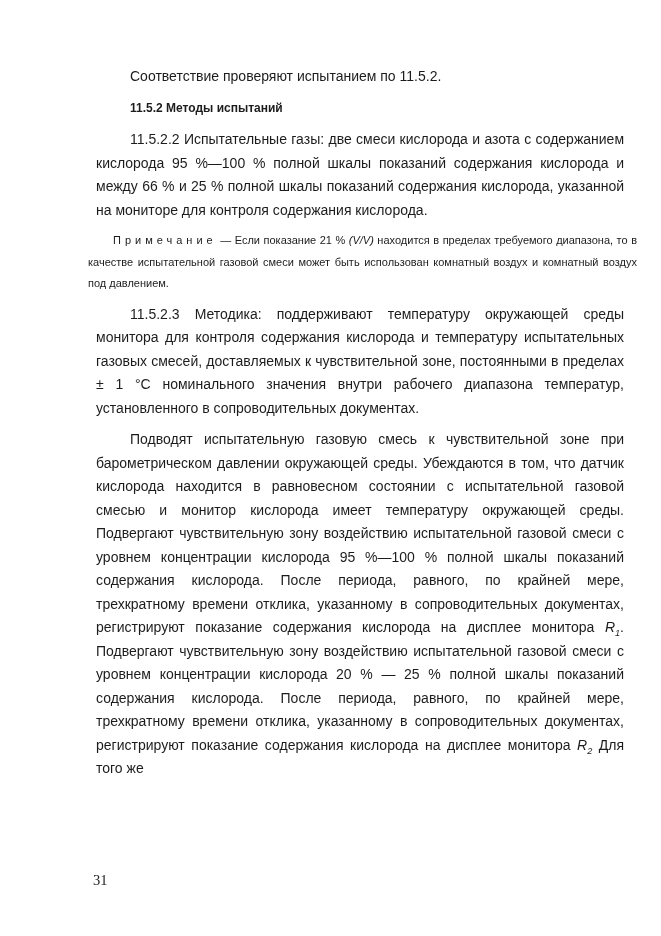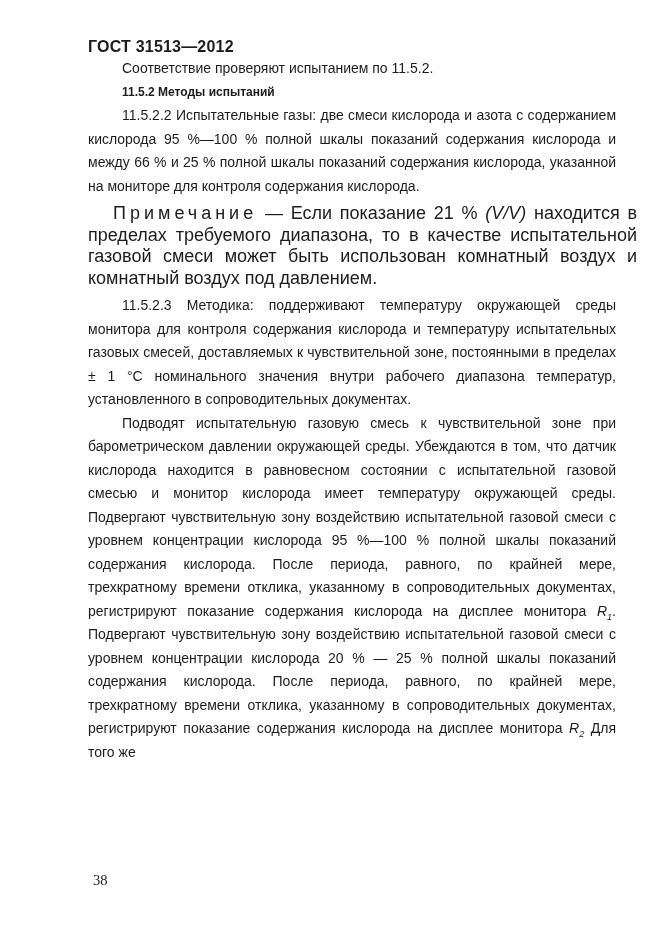--- a/index.html
+++ b/index.html
@@ -29,41 +29,41 @@
     letter-spacing: 0.2px;
     white-space: nowrap;
   }
   .doc-content {
     position: absolute;
     left: 88px;
     top: 57px;
     width: 549px;
   }
   .doc-content p {
-    margin: 0;
+    margin: 8px;
     padding: 0;
   }
   p.body {
     width: 528px;
     font-size: 14px;
     line-height: 23.5px;
     text-align: justify;
     text-indent: 34px;
     hyphens: auto;
   }
   p.heading {
     width: 528px;
     font-size: 12px;
     line-height: 23.5px;
     font-weight: bold;
     text-indent: 34px;
   }
   p.note {
     width: 549px;
-    font-size: 18px;
+    font-size: 11px;
     line-height: 21.5px;
     text-align: justify;
     text-indent: 25px;
     margin: 5px 0;
     hyphens: auto;
   }
   .note-label {
     letter-spacing: 4px;
   }
   i sub, .body sub {
@@ -76,25 +76,24 @@
     top: 872px;
     font-family: "Liberation Serif", serif;
     font-size: 14.5px;
     color: #222222;
   }
 </style>
 </head>
 <body>
 
 <div class="page">
-  <div class="doc-header">ГОСТ 31513—2012</div>
 
   <div class="doc-content">
       <p class="body"><span>Соответствие проверяют испытанием по 11.5.2.</span></p>
       <p class="heading"><span>11.5.2 Методы испытаний</span></p>
       <p class="body"><span>11.5.2.2 Испытательные газы: две смеси кислорода и азота с содержанием кислорода 95 %—100 % полной шкалы показаний содержания кислорода и между 66 % и 25 % полной шкалы показаний содержания кислорода, указанной на мониторе для контроля содержания кислорода.</span></p>
       <p class="note"><span class="note-label">Примечание</span><span> — Если показание 21 % </span><i>(V/V)</i><span> находится в пределах требуемого диапазона, то в качестве испытательной газовой смеси может быть использован комнатный воздух и комнатный воздух под давлением.</span></p>
       <p class="body"><span>11.5.2.3 Методика: поддерживают температуру окружающей среды монитора для контроля содержания кислорода и температуру испытательных газовых смесей, доставляемых к чувствительной зоне, постоянными в пределах ± 1 °С номинального значения внутри рабочего диапазона температур, установленного в сопроводительных документах.</span></p>
       <p class="body"><span>Подводят испытательную газовую смесь к чувствительной зоне при барометрическом давлении окружающей среды. Убеждаются в том, что датчик кислорода находится в равновесном состоянии с испытательной газовой смесью и монитор кислорода имеет температуру окружающей среды. Подвергают чувствительную зону воздействию испытательной газовой смеси с уровнем концентрации кислорода 95 %—100 % полной шкалы показаний содержания кислорода. После периода, равного, по крайней мере, трехкратному времени отклика, указанному в сопроводительных документах, регистрируют показание содержания кислорода на дисплее монитора </span><i>R<sub>1</sub></i><span>. Подвергают чувствительную зону воздействию испытательной газовой смеси с уровнем концентрации кислорода 20 % — 25 % полной шкалы показаний содержания кислорода. После периода, равного, по крайней мере, трехкратному времени отклика, указанному в сопроводительных документах, регистрируют показание содержания кислорода на дисплее монитора </span><i>R<sub>2</sub></i><span> Для того же</span></p>
     </div>
 
-  <div class="page-number">38</div>
+  <div class="page-number">31</div>
 </div>
 
 </body></html>

